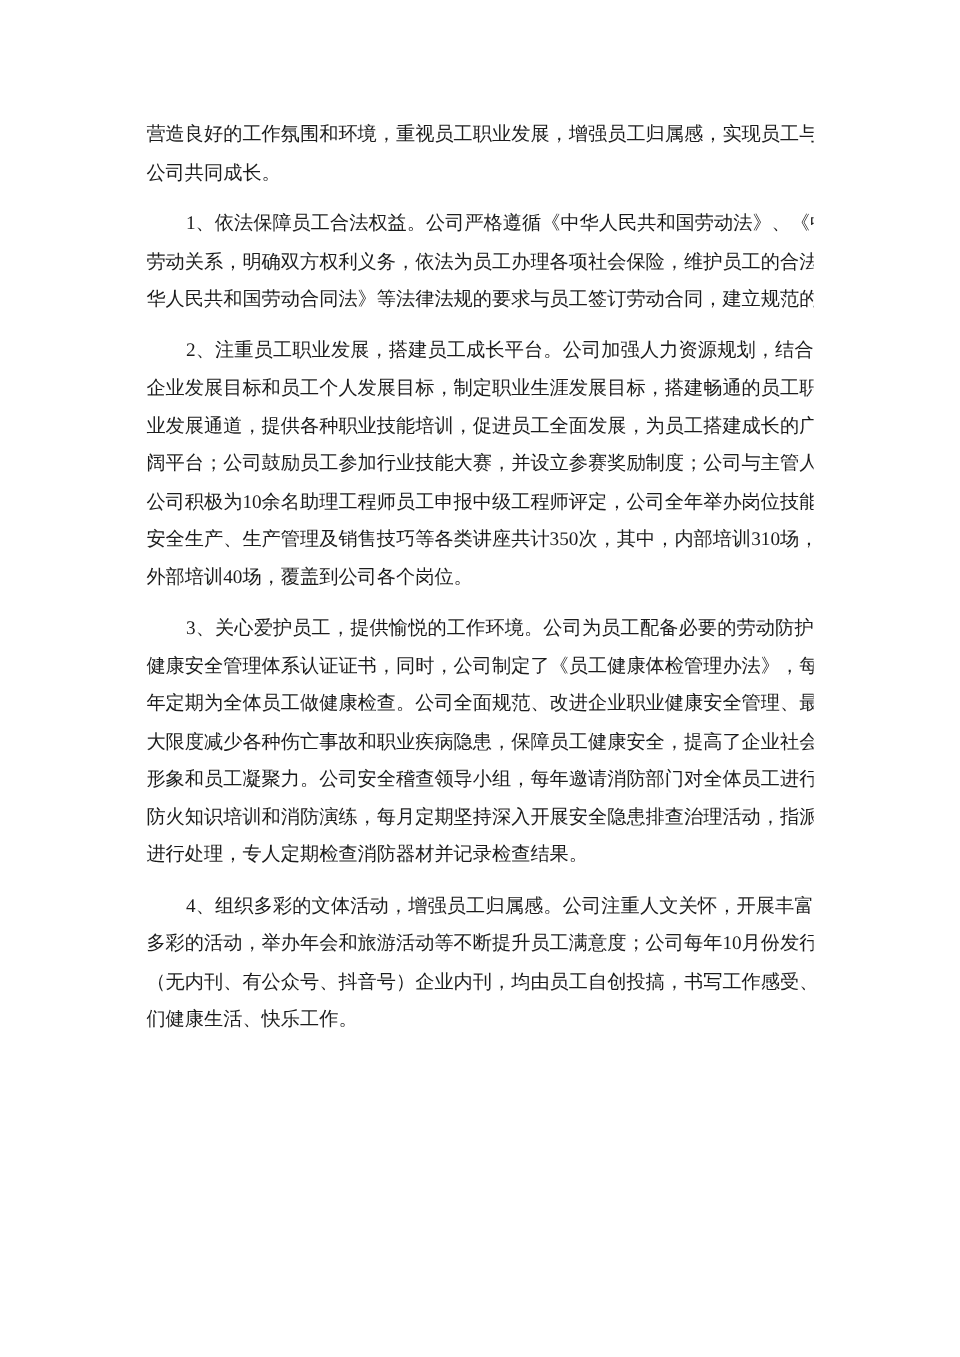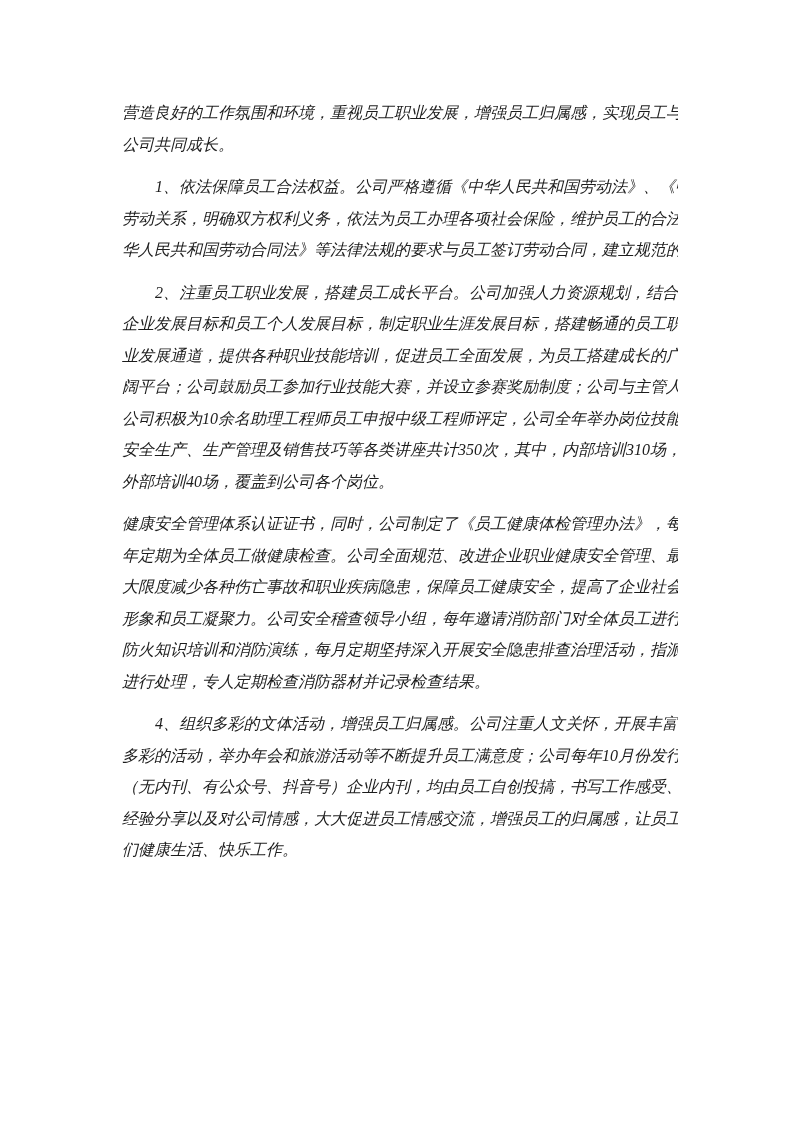--- a/index.html
+++ b/index.html
@@ -13,21 +13,20 @@
       position: relative;
       overflow: hidden;
     }
     .page {
       position: absolute;
       left: 0;
       top: 0;
       width: 800px;
       height: 1131px;
       background: #ffffff;
-      font-style: italic;
     }
     .text-block {
       position: absolute;
       left: 122px;
       top: 97px;
       width: 556px;
       color: #1c1c1c;
       font-family: "Liberation Serif", "DejaVu Serif", serif;
       font-size: 16px;
     }
@@ -71,30 +70,30 @@
       <span class="line indent">2、注重员工职业发展，搭建员工成长平台。公司加强人力资源规划，结合</span>
       <span class="line">企业发展目标和员工个人发展目标，制定职业生涯发展目标，搭建畅通的员工职</span>
       <span class="line">业发展通道，提供各种职业技能培训，促进员工全面发展，为员工搭建成长的广</span>
       <span class="line">阔平台；公司鼓励员工参加行业技能大赛，并设立参赛奖励制度；公司与主管人</span>
       <span class="line">公司积极为10余名助理工程师员工申报中级工程师评定，公司全年举办岗位技能、</span>
       <span class="line">安全生产、生产管理及销售技巧等各类讲座共计350次，其中，内部培训310场，</span>
       <span class="line last">外部培训40场，覆盖到公司各个岗位。</span>
     </p>
 
     <p class="para">
+      <span class="line indent">3、关心爱护员工，提供愉悦的工作环境。公司为员工配备必要的劳动防护</span>
       <span class="line">健康安全管理体系认证证书，同时，公司制定了《员工健康体检管理办法》，每</span>
       <span class="line">年定期为全体员工做健康检查。公司全面规范、改进企业职业健康安全管理、最</span>
       <span class="line">大限度减少各种伤亡事故和职业疾病隐患，保障员工健康安全，提高了企业社会</span>
       <span class="line">形象和员工凝聚力。公司安全稽查领导小组，每年邀请消防部门对全体员工进行</span>
       <span class="line">防火知识培训和消防演练，每月定期坚持深入开展安全隐患排查治理活动，指派</span>
       <span class="line last">进行处理，专人定期检查消防器材并记录检查结果。</span>
     </p>
 
     <p class="para">
       <span class="line indent">4、组织多彩的文体活动，增强员工归属感。公司注重人文关怀，开展丰富</span>
       <span class="line">多彩的活动，举办年会和旅游活动等不断提升员工满意度；公司每年10月份发行</span>
       <span class="line">（无内刊、有公众号、抖音号）企业内刊，均由员工自创投搞，书写工作感受、</span>
-      <span class="line">经验分享以及对公司情感，大大促进员工情感交流，增强员工的归属感，让员工</span>
       <span class="line last">们健康生活、快乐工作。</span>
     </p>
 
   </div>
 </div>
 
 </body></html>

